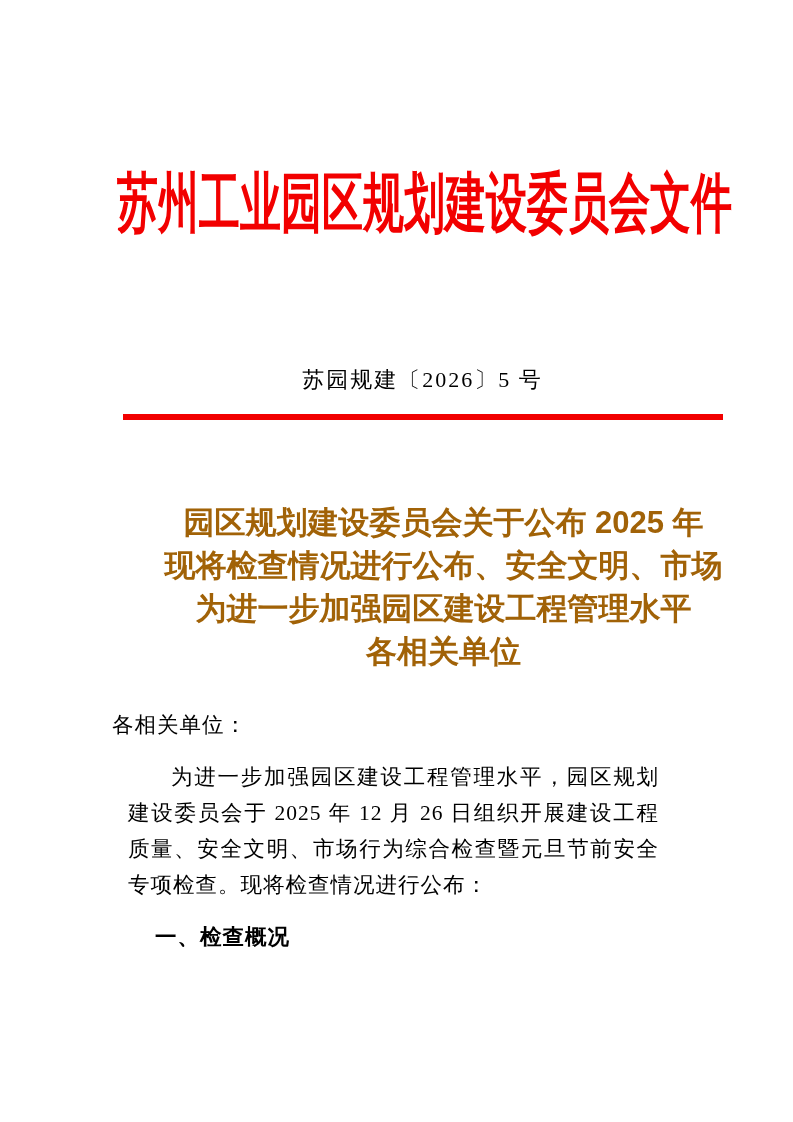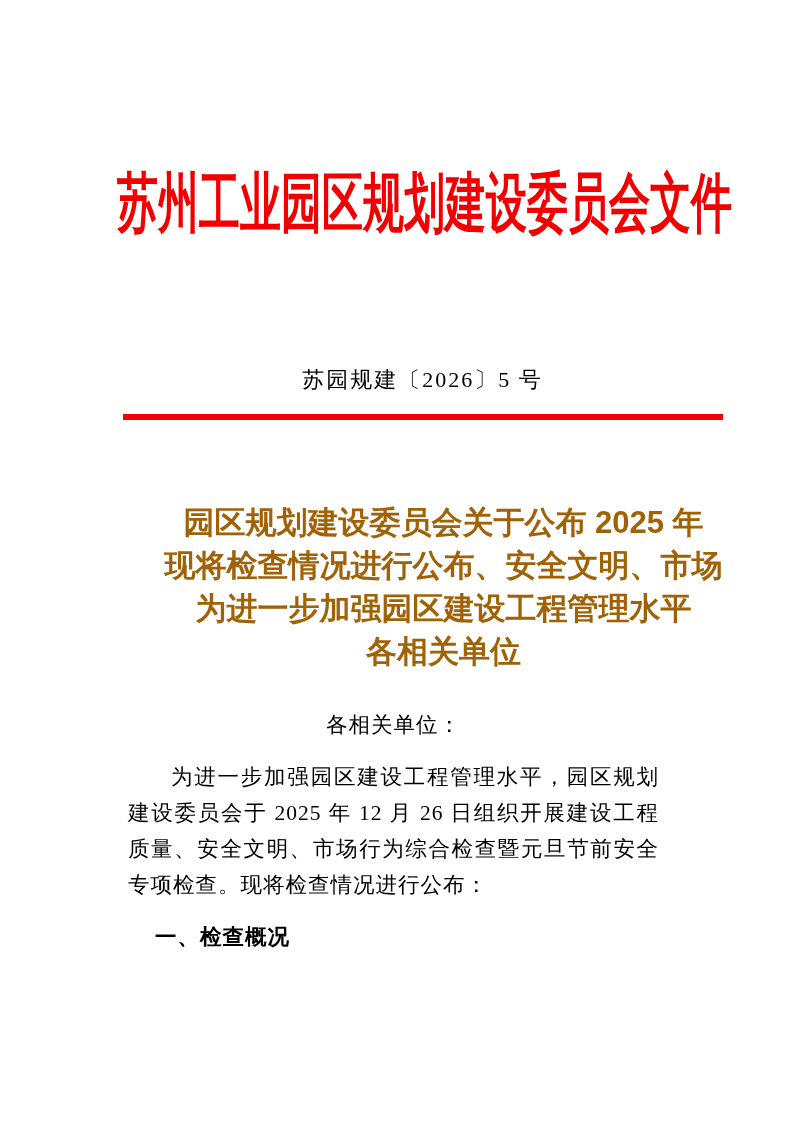--- a/index.html
+++ b/index.html
@@ -78,21 +78,21 @@
     position: absolute;
     top: 707px;
     left: 112px;
     width: 563px;
     font-family: "Liberation Serif", serif;
     font-size: 21.5px;
     line-height: 36px;
     color: #000000;
   }
   .doc-body .salutation {
-    text-align: center;
+    text-align: left;
     letter-spacing: 1px;
   }
   .doc-body .para {
     margin: 16px;
     text-indent: 2em;
     text-align: justify;
     letter-spacing: 1px;
   }
   .doc-body .section-heading {
     text-indent: 2em;

